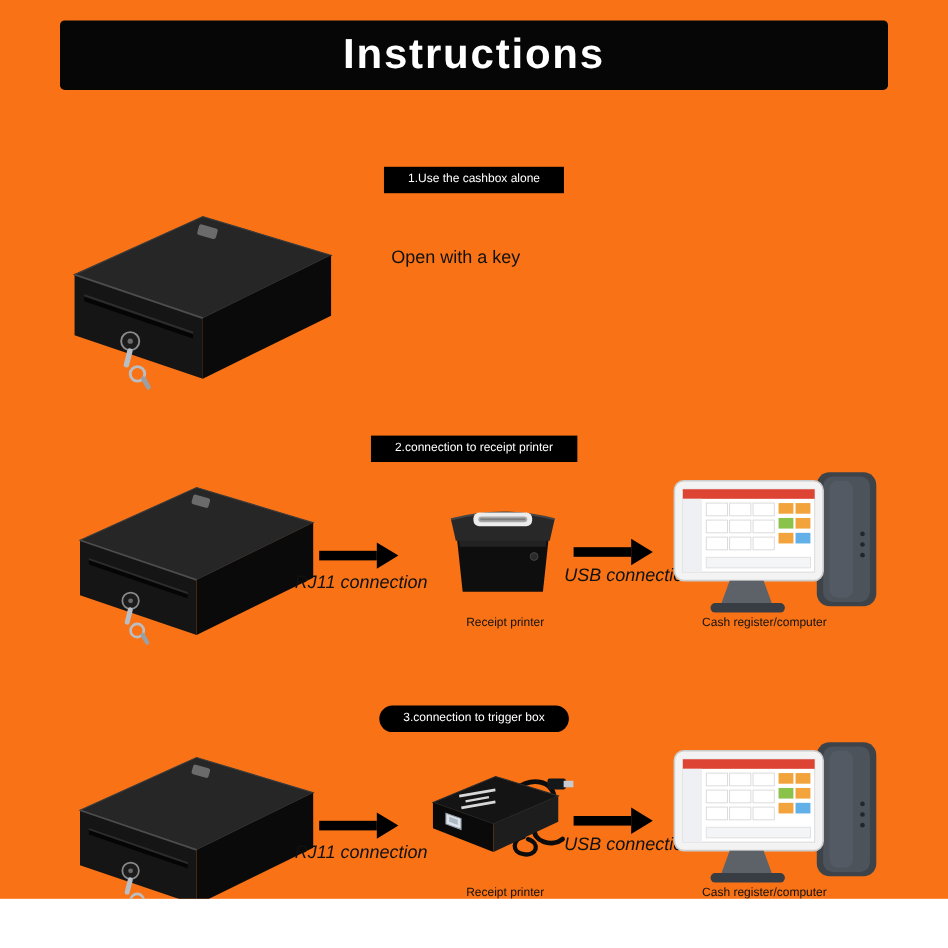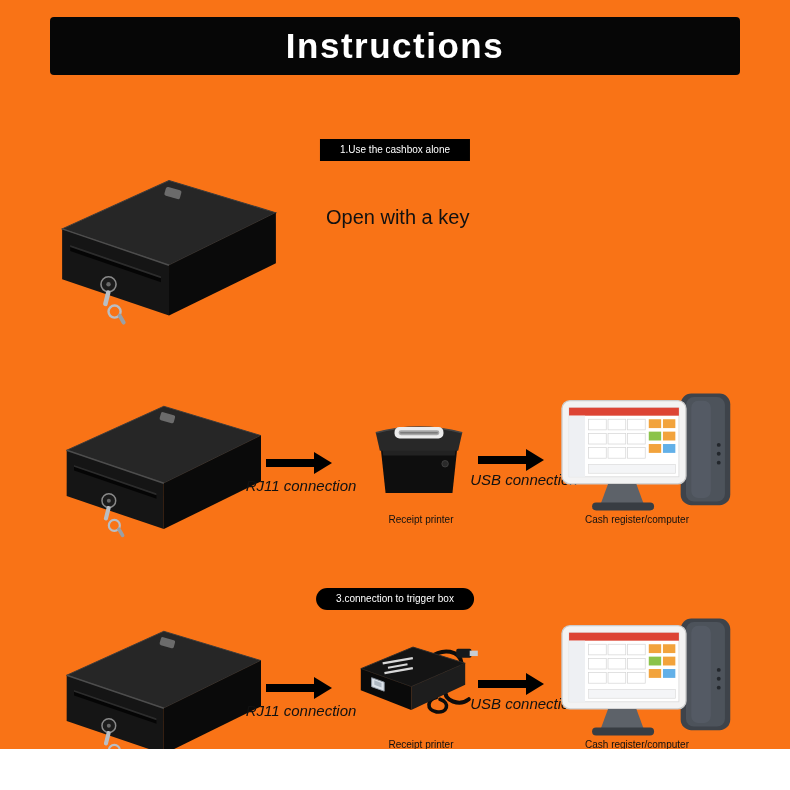--- a/index.html
+++ b/index.html
@@ -20,21 +20,21 @@
 
   .step-label {
     position:absolute; left:50%; transform:translateX(-50%);
     background:#000000; color:#ffffff; font-size:10px; line-height:1;
     padding:6px 20px; white-space:nowrap;
   }
   #step1-label { top:139px; }
   #step2-label { top:363px; }
   #step3-label { top:588px;border-radius:13px; }
 
-  .note { position:absolute; left:326px; top:206px; font-size:20px; color:#111; }
+  .note { position:absolute; left:326px; top:206px; font-size:15px; color:#111; }
 
   .svg-icon { position:absolute; display:block; }
   #drawer1 { left:46px;  top:158px; width:242px; height:172px; }
   #drawer2 { left:52px;  top:386px; width:220px; height:156px; }
   #drawer3 { left:52px;  top:611px; width:220px; height:156px; }
   #printer2 { left:366px; top:413px; width:106px; height:86px; }
   #trigger3 { left:350px; top:626px; width:135px; height:106px; }
   #pos2 { left:558px; top:390px; width:178px; height:124px; }
   #pos3 { left:558px; top:615px; width:178px; height:124px; }
 
@@ -159,20 +159,21 @@
   <header class="title-bar">
     <h1>Instructions</h1>
   </header>
 
   <div class="step-label" id="step1-label">1.Use the cashbox alone</div>
   <svg class="svg-icon" id="drawer1">
       <use href="#sym-drawer"></use>
     </svg>
   <div class="note">Open with a key</div>
 
+  <div class="step-label" id="step2-label">2.connection to receipt printer</div>
   <svg class="svg-icon" id="drawer2">
       <use href="#sym-drawer"></use>
     </svg>
   <div class="arrow" id="arrow2a"></div>
   <div class="conn-label" id="rj11-2">RJ11 connection</div>
   <svg class="svg-icon" id="printer2">
       <use href="#sym-printer"></use>
     </svg>
   <div class="arrow" id="arrow2b"></div>
   <div class="conn-label" id="usb-2">USB connection</div>

